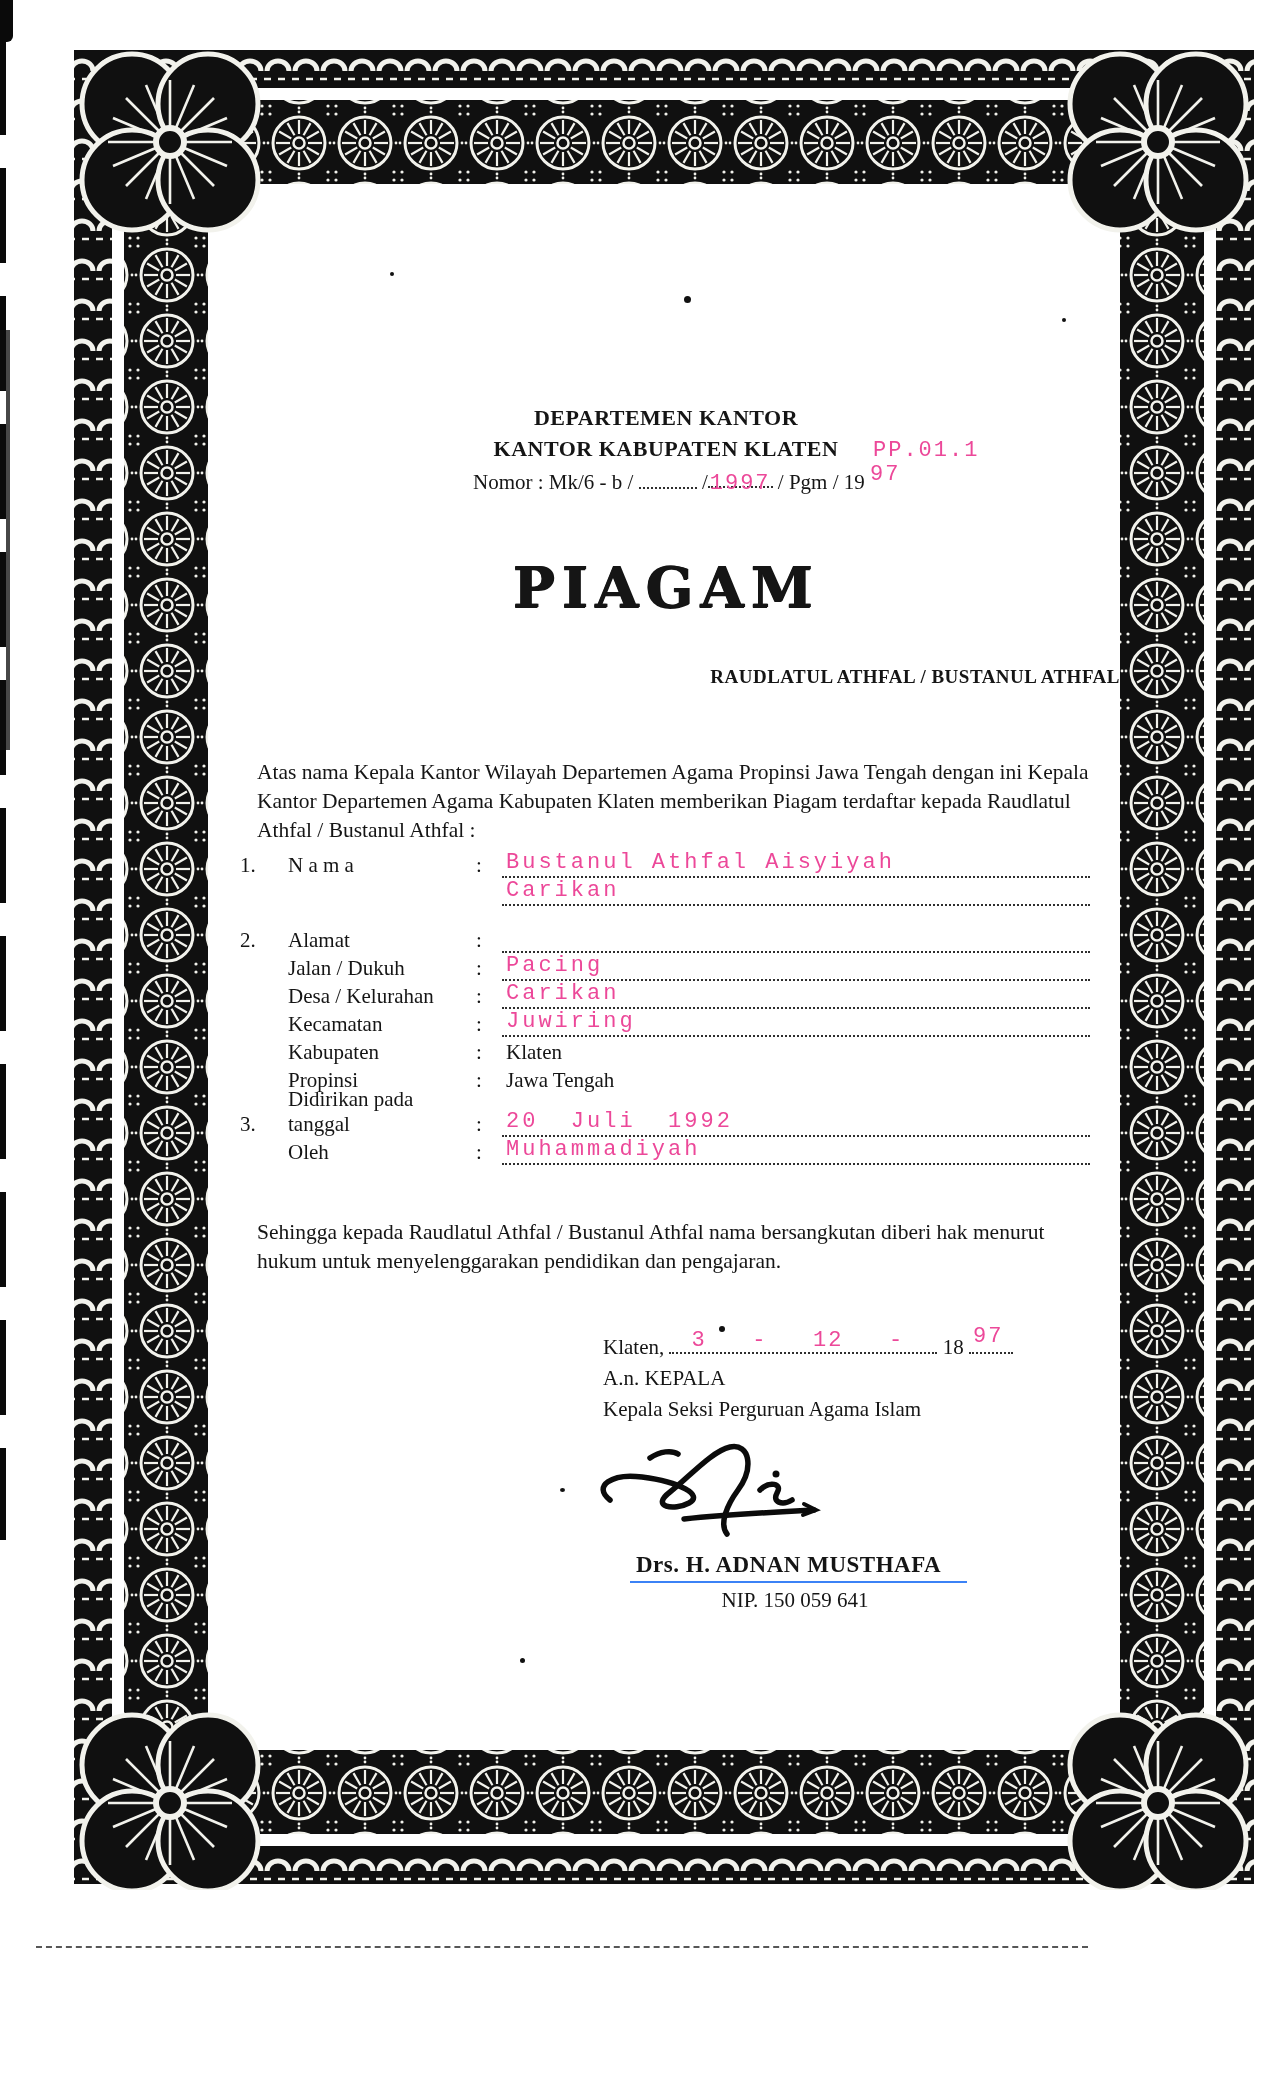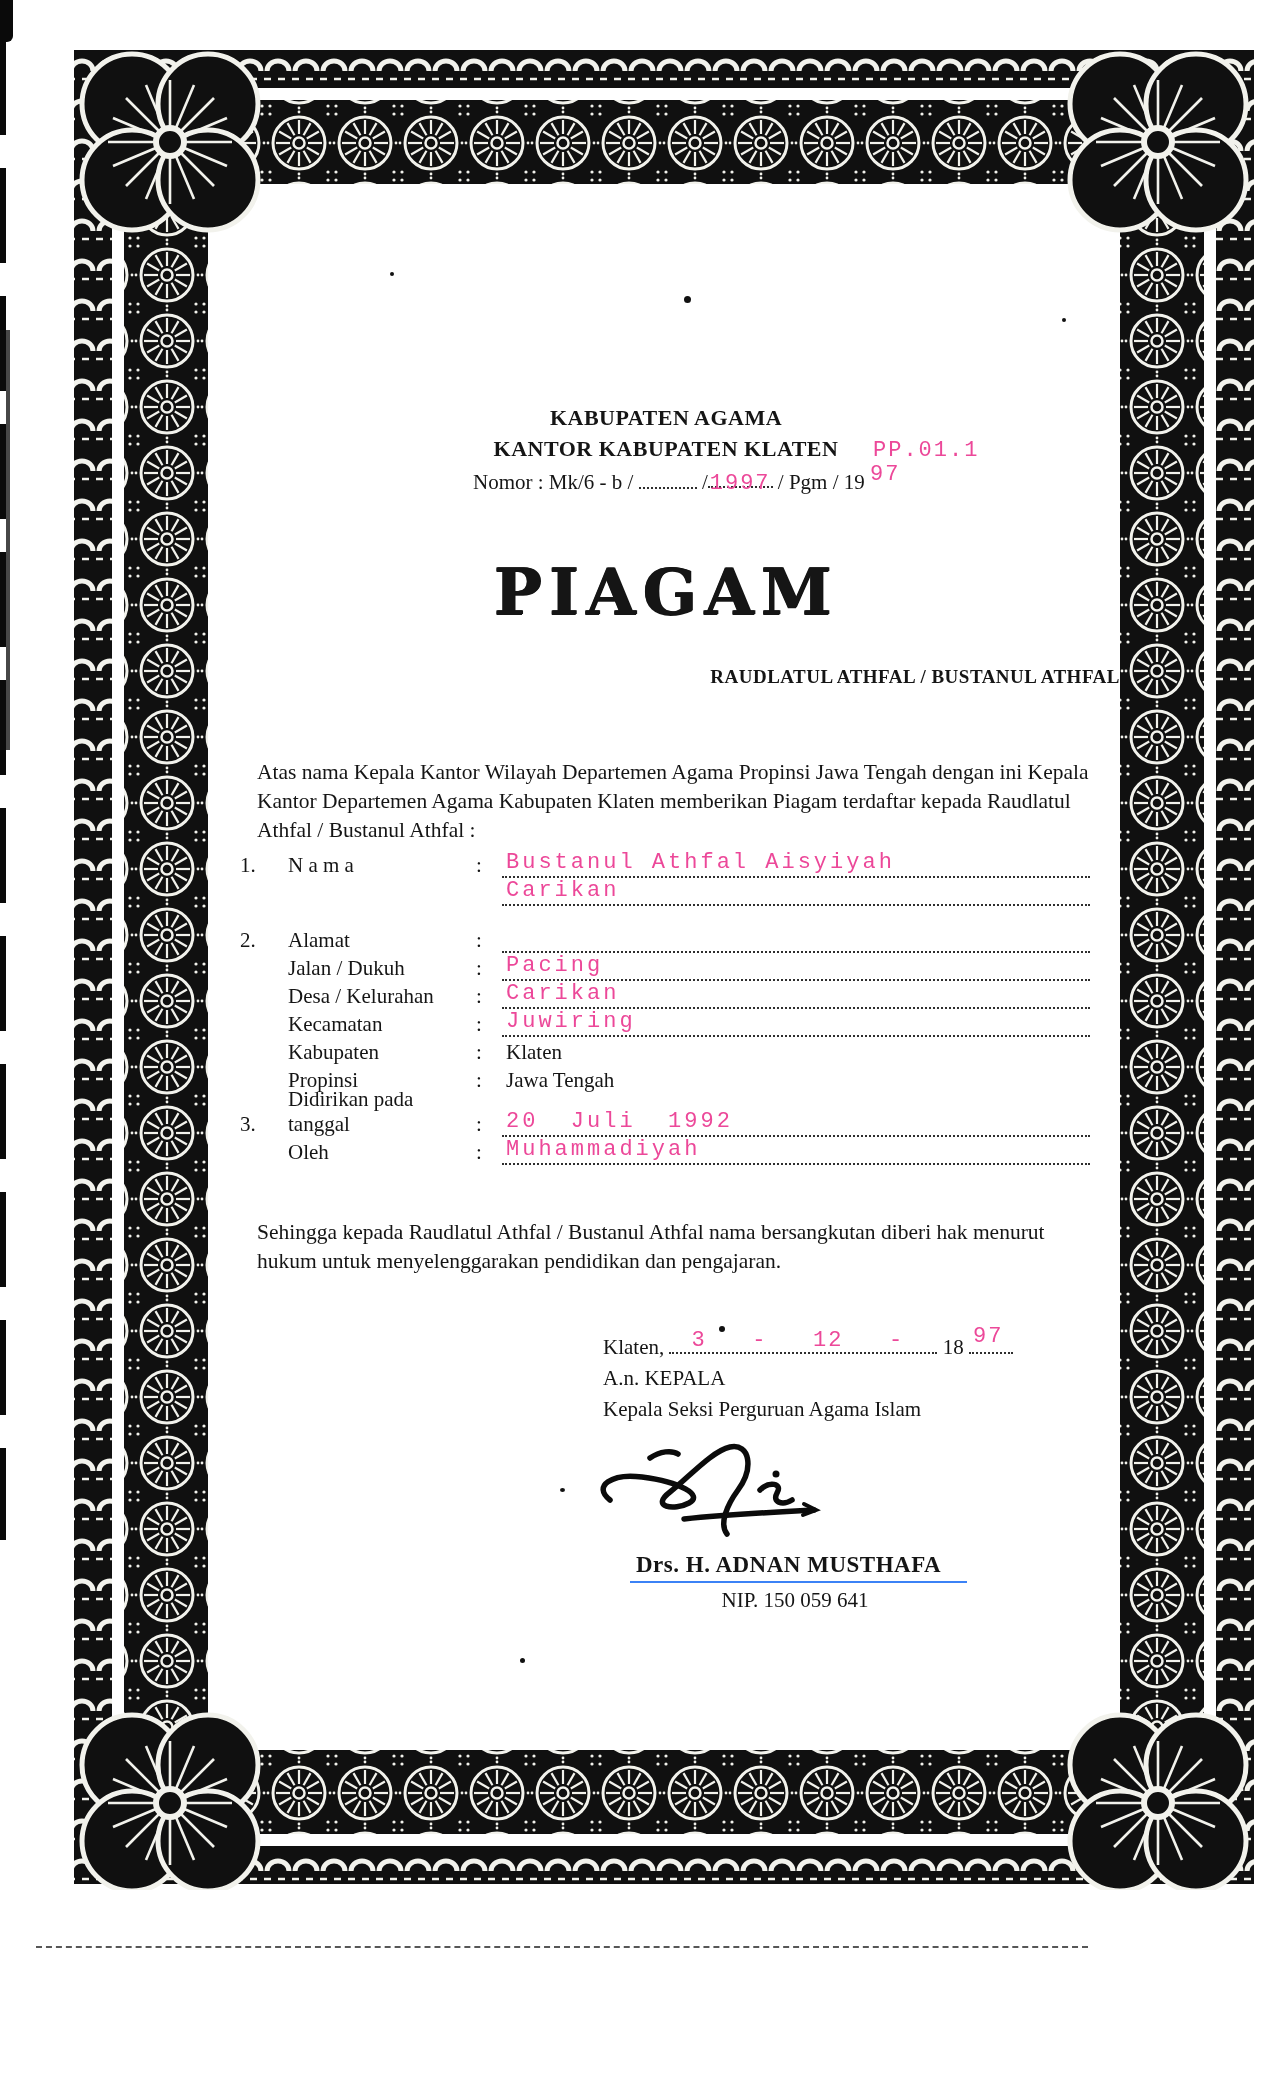--- a/index.html
+++ b/index.html
@@ -30,21 +30,21 @@
   .nomor{position:absolute;left:261px;top:286px;font-size:21px;white-space:nowrap;}
   .nomor .blank1{width:58px;height:14px;vertical-align:baseline;}
   .nomor .blank2{height:14px;padding:0 2px;}
   .nomor .typed{font-size:22px;}
   .nomor .raised{position:relative;top:-9px;font-size:22px;}
   .pp-code{position:absolute;left:400px;top:-32px;font-size:22px;}
 
   .agency{position:absolute;left:0;top:218px;width:100%;text-align:center;
           font-weight:bold;font-size:22px;line-height:31px;letter-spacing:.5px;}
   .big-title{position:absolute;left:0;top:370px;width:100%;text-align:center;
-          font-family:"DejaVu Serif", serif;font-weight:900;font-size:64px;letter-spacing:7px;
+          font-family:"DejaVu Serif", serif;font-weight:900;font-size:56px;letter-spacing:7px;
           text-shadow:1px 0 #151515, 0 1px #151515;}
   .subtitle{position:absolute;left:0;top:482px;width:100%;text-align:right;
           font-weight:bold;font-size:19px;letter-spacing:.5px;}
 
   .para{position:absolute;left:45px;width:835px;font-size:21.5px;line-height:29px;text-align:left;}
   .para.intro{top:574px;}
   .para.closing{top:1034px;}
 
   
   .fields{position:absolute;left:28px;top:666px;width:850px;}
@@ -163,21 +163,21 @@
   <div class="nomor">
     <span class="pp-code typed">PP.01.1</span>
     <span class="serif">Nomor : Mk/6 - b /</span>
     <span class="dots blank1"></span>
     <span class="serif">/</span><span class="dots blank2"><span class="typed">1997</span></span>
     <span class="serif">/ Pgm / 19</span>
     <span class="typed raised">97</span>
   </div>
 
   <div class="agency">
-    <div>KABUPATEN AGAMA</div>
+    <div>DEPARTEMEN KANTOR</div>
     <div>KANTOR KABUPATEN KLATEN</div>
   </div>
 
   <div class="big-title">PIAGAM</div>
 
   <div class="subtitle">RAUDLATUL ATHFAL / BUSTANUL ATHFAL</div>
 
   <div class="para intro">Atas nama Kepala Kantor Wilayah Departemen Agama Propinsi Jawa Tengah dengan ini Kepala Kantor Departemen Agama Kabupaten Klaten memberikan Piagam terdaftar kepada Raudlatul Athfal / Bustanul Athfal :</div>
 
   <div class="fields">

